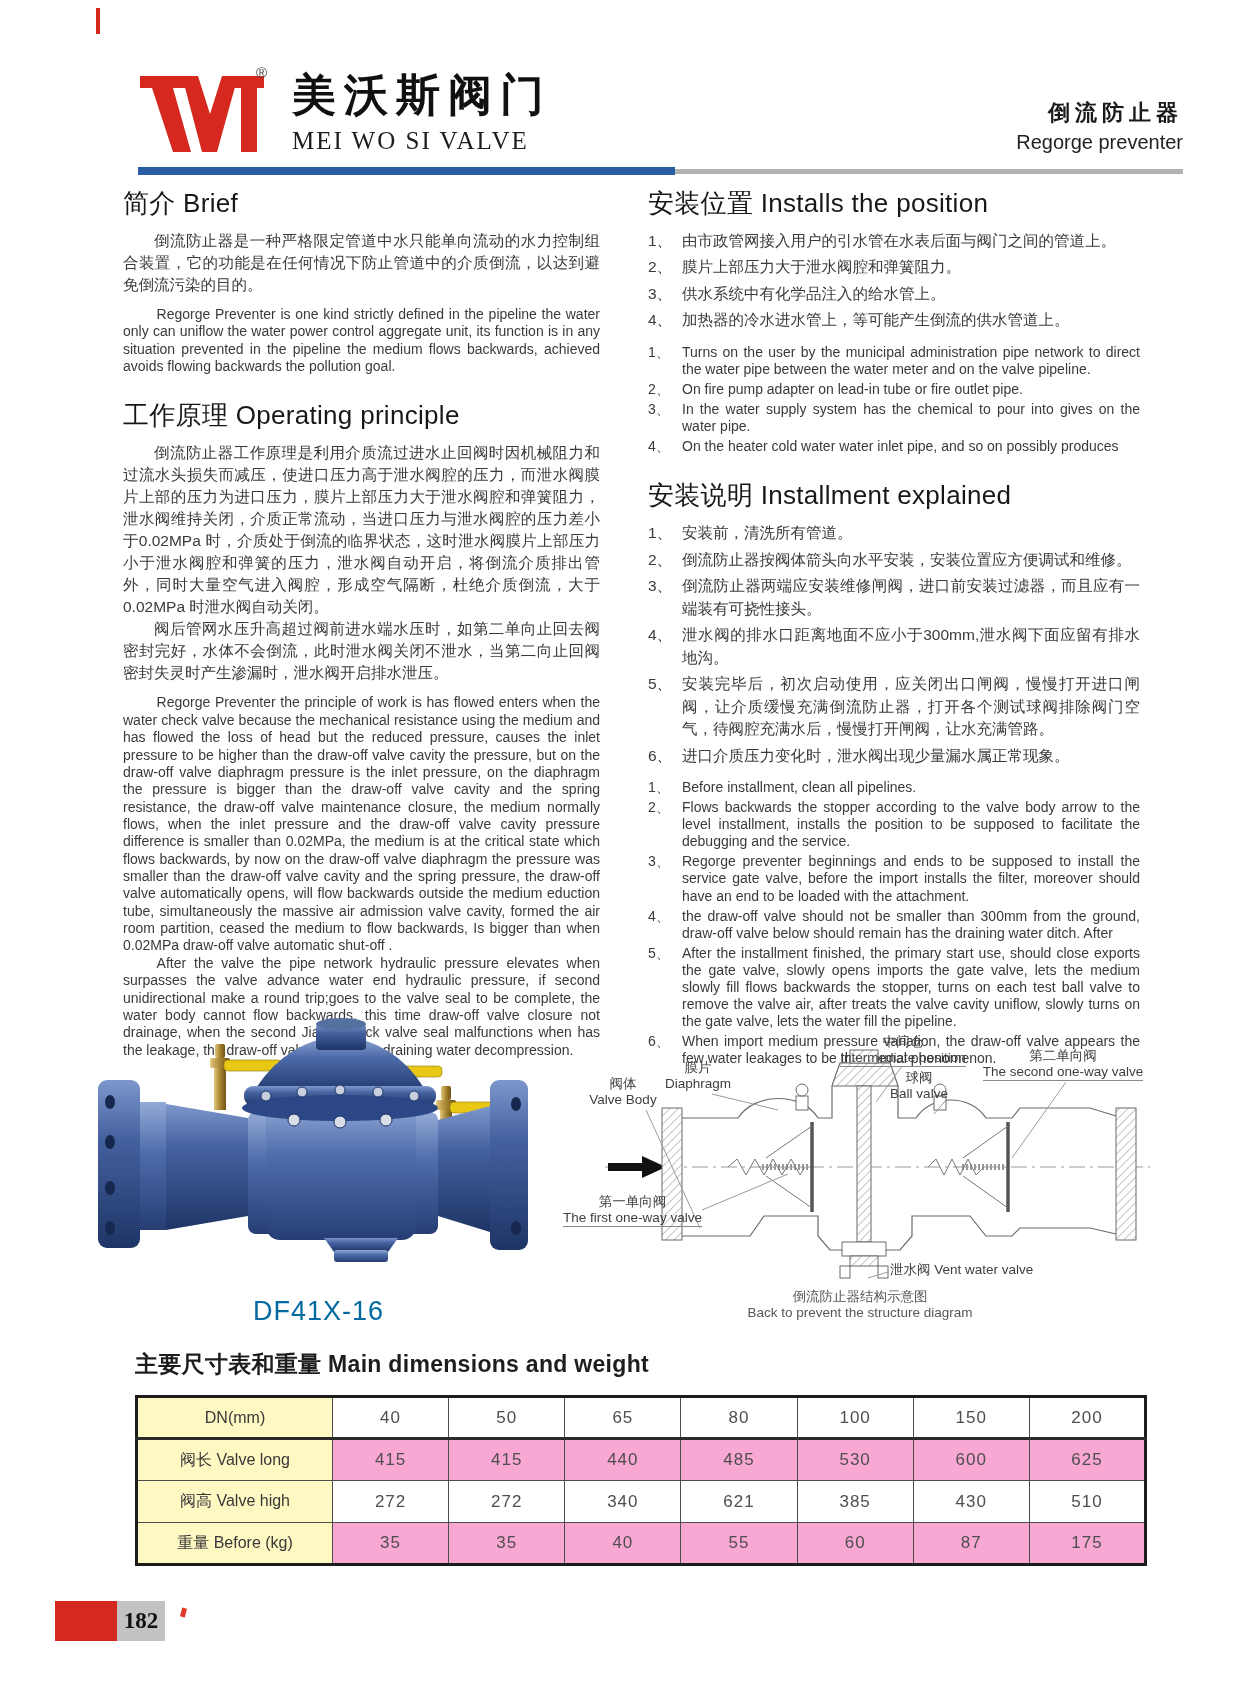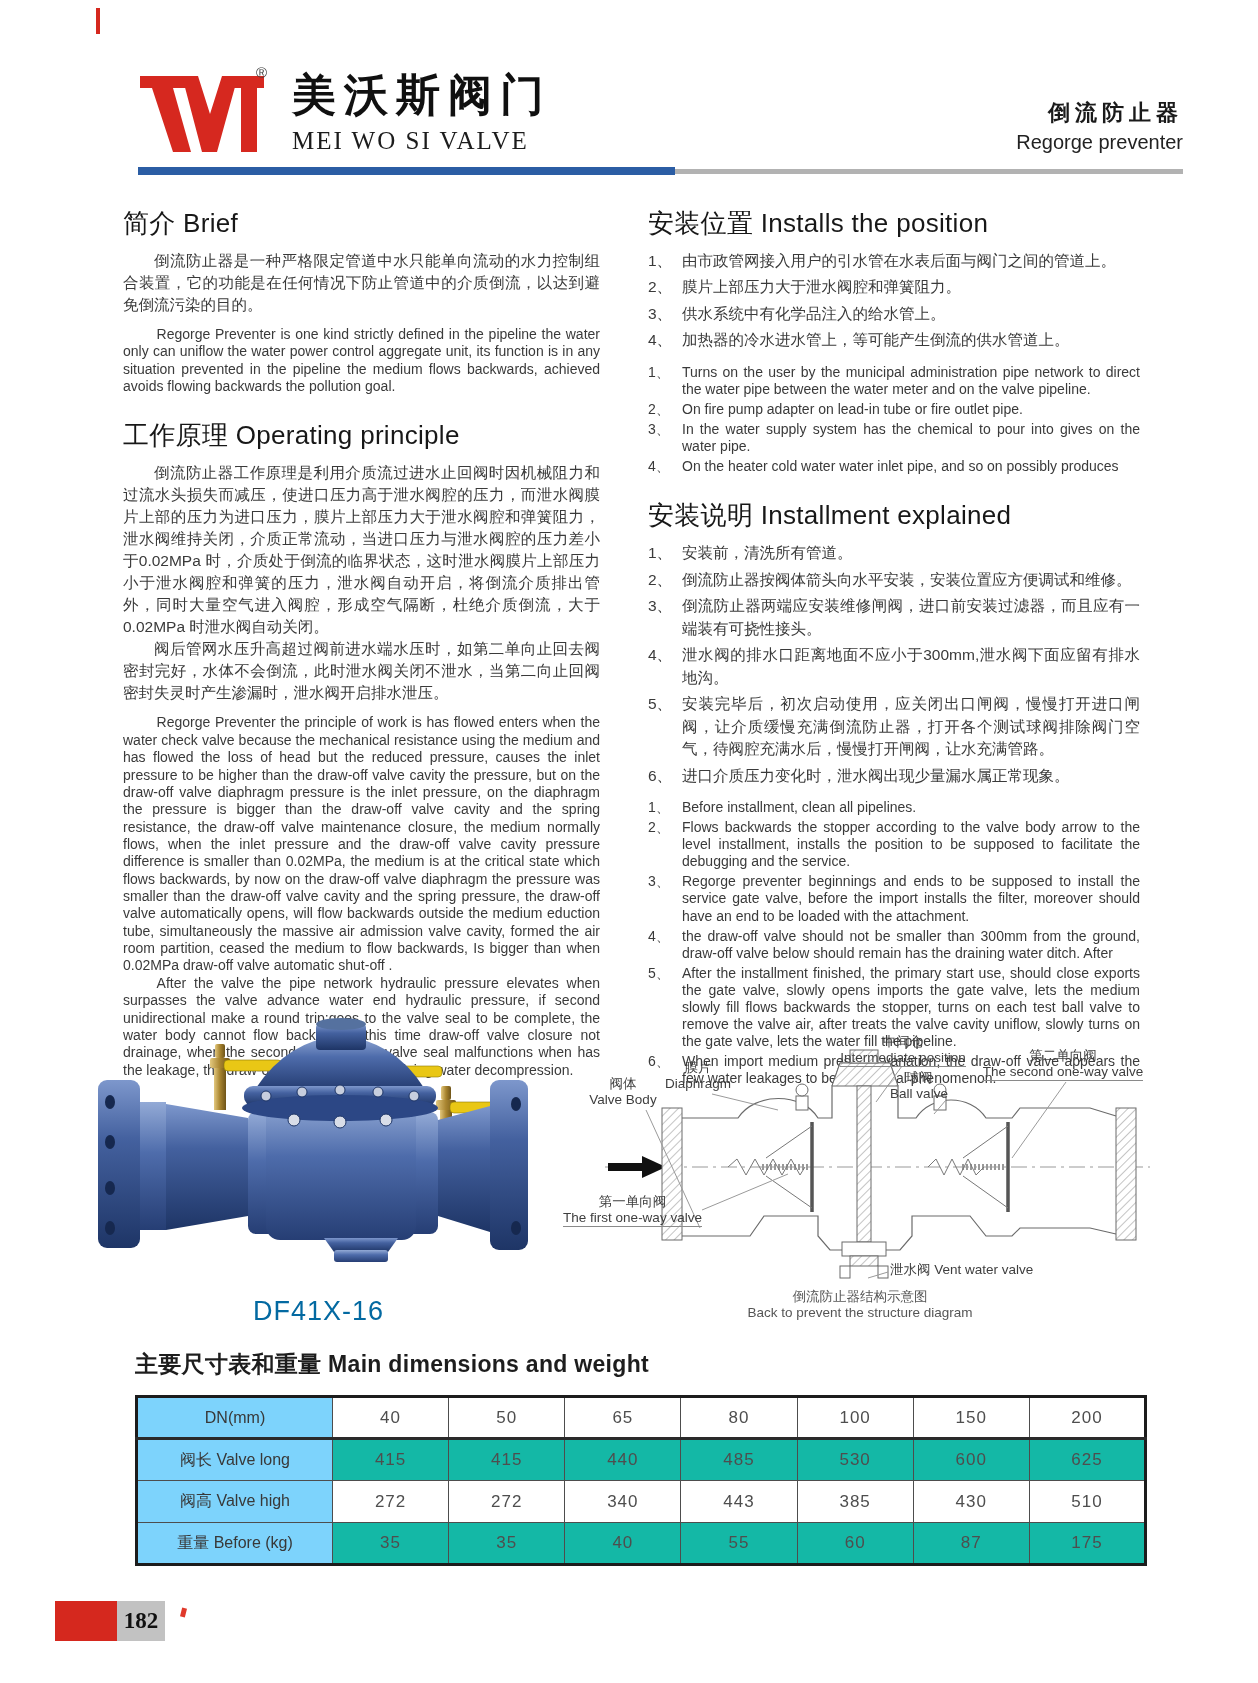--- a/index.html
+++ b/index.html
@@ -18,21 +18,21 @@
   .brand-en { font-family:"Liberation Serif","DejaVu Serif",serif; font-size:25px; letter-spacing:2px; color:#1c1c1c; margin-top:2px; }
   .product-id { position:absolute; right:75px; top:98px; text-align:right; }
   .prod-cn { font-size:22px; font-weight:bold; letter-spacing:5px; color:#1a1a1a; }
   .prod-en { font-size:20px; color:#222; margin-top:3px; }
   .rule-blue { position:absolute; left:138px; top:167px; width:537px; height:8px; background:#2b5da4; }
   .rule-gray { position:absolute; left:675px; top:169px; width:508px; height:5px; background:#b2b2b2; }
 
   
   .col-left  { position:absolute; left:123px; top:186px; width:477px; }
   .col-right { position:absolute; left:648px; top:186px; width:492px; }
-  h2.sec { font-size:26px; font-weight:500; color:#171717; letter-spacing:0.3px; margin-bottom:9px;margin-top:20px; }
+  h2.sec { font-size:26px; font-weight:500; color:#171717; letter-spacing:0.3px; margin-bottom:9px; }
   h2.mt { margin-top:23px; }
   p.cn { font-size:15.5px; line-height:1.42; text-align:justify; text-indent:2em; color:#3a3a3a; }
   p.en { font-size:14px; line-height:1.24; text-align:justify; text-indent:2.4em; color:#3a3a3a; }
   p.gap { margin-top:10px; }
   .list { width:100%; }
   .list.mt { margin-top:12px; }
   .li { display:flex; margin-bottom:4px; }
   .li .num { flex:none; width:34px; }
   .li .txt { flex:1; text-align:justify; }
   .cn-list .li { font-size:15.5px; line-height:1.45; color:#3a3a3a; }
@@ -48,22 +48,22 @@
   .dlabel { position:absolute; font-size:13.5px; line-height:1.15; color:#3e3e3e; text-align:center; white-space:nowrap; }
   .dlabel .u { border-bottom:1px solid #8a8a8a; padding-bottom:1px; }
   .dcaption { position:absolute; left:0; top:299px; width:100%; text-align:center; font-size:13.5px; line-height:1.2; color:#555; }
 
   
   .dims { position:absolute; left:108px; top:1349px; width:1014px;padding-left:27px; }
   .dims h3 { font-size:23px; font-weight:600; color:#1d1d1d; margin-bottom:15px; letter-spacing:0.3px; }
   table.dtab { border-collapse:collapse; width:1012px; table-layout:fixed; border:3px solid #1c1c1c; }
   table.dtab td { border:1px solid #4d4d4d; height:42px; text-align:center; vertical-align:middle;
                   font-size:17px; color:#4e4e4e; letter-spacing:1px; }
-  table.dtab td.lbl { background:#7dd3fc; width:196px; font-size:16px; color:#383838; letter-spacing:0; }
-  table.dtab tr.alt td:not(.lbl) { background:#14b8a6; }
+  table.dtab td.lbl { background:#fef9c3; width:196px; font-size:16px; color:#383838; letter-spacing:0; }
+  table.dtab tr.alt td:not(.lbl) { background:#f9a8d4; }
   table.dtab tr.hdr td { border-bottom:3px solid #2a2a2a; }
 
   
   .foot-red  { position:absolute; left:55px;  top:1601px; width:62px; height:40px; background:#d5281e; }
   .foot-gray { position:absolute; left:117px; top:1601px; width:48px; height:40px; background:#c2c2c2;
                display:flex; align-items:center; justify-content:center;
                font-family:"Liberation Serif","DejaVu Serif",serif; font-weight:bold; font-size:23px; color:#101010; }
   .foot-tick { position:absolute; left:181px; top:1608px; width:5px; height:9px; background:#e0392b; transform:rotate(14deg); }
 </style>
 </head>
@@ -387,21 +387,21 @@
         <td>485</td>
         <td>530</td>
         <td>600</td>
         <td>625</td>
       </tr>
       <tr>
         <td class="lbl">阀高 Valve high</td>
         <td>272</td>
         <td>272</td>
         <td>340</td>
-        <td>443</td>
+        <td>621</td>
         <td>385</td>
         <td>430</td>
         <td>510</td>
       </tr>
       <tr class="alt">
         <td class="lbl">重量 Before (kg)</td>
         <td>35</td>
         <td>35</td>
         <td>40</td>
         <td>55</td>

